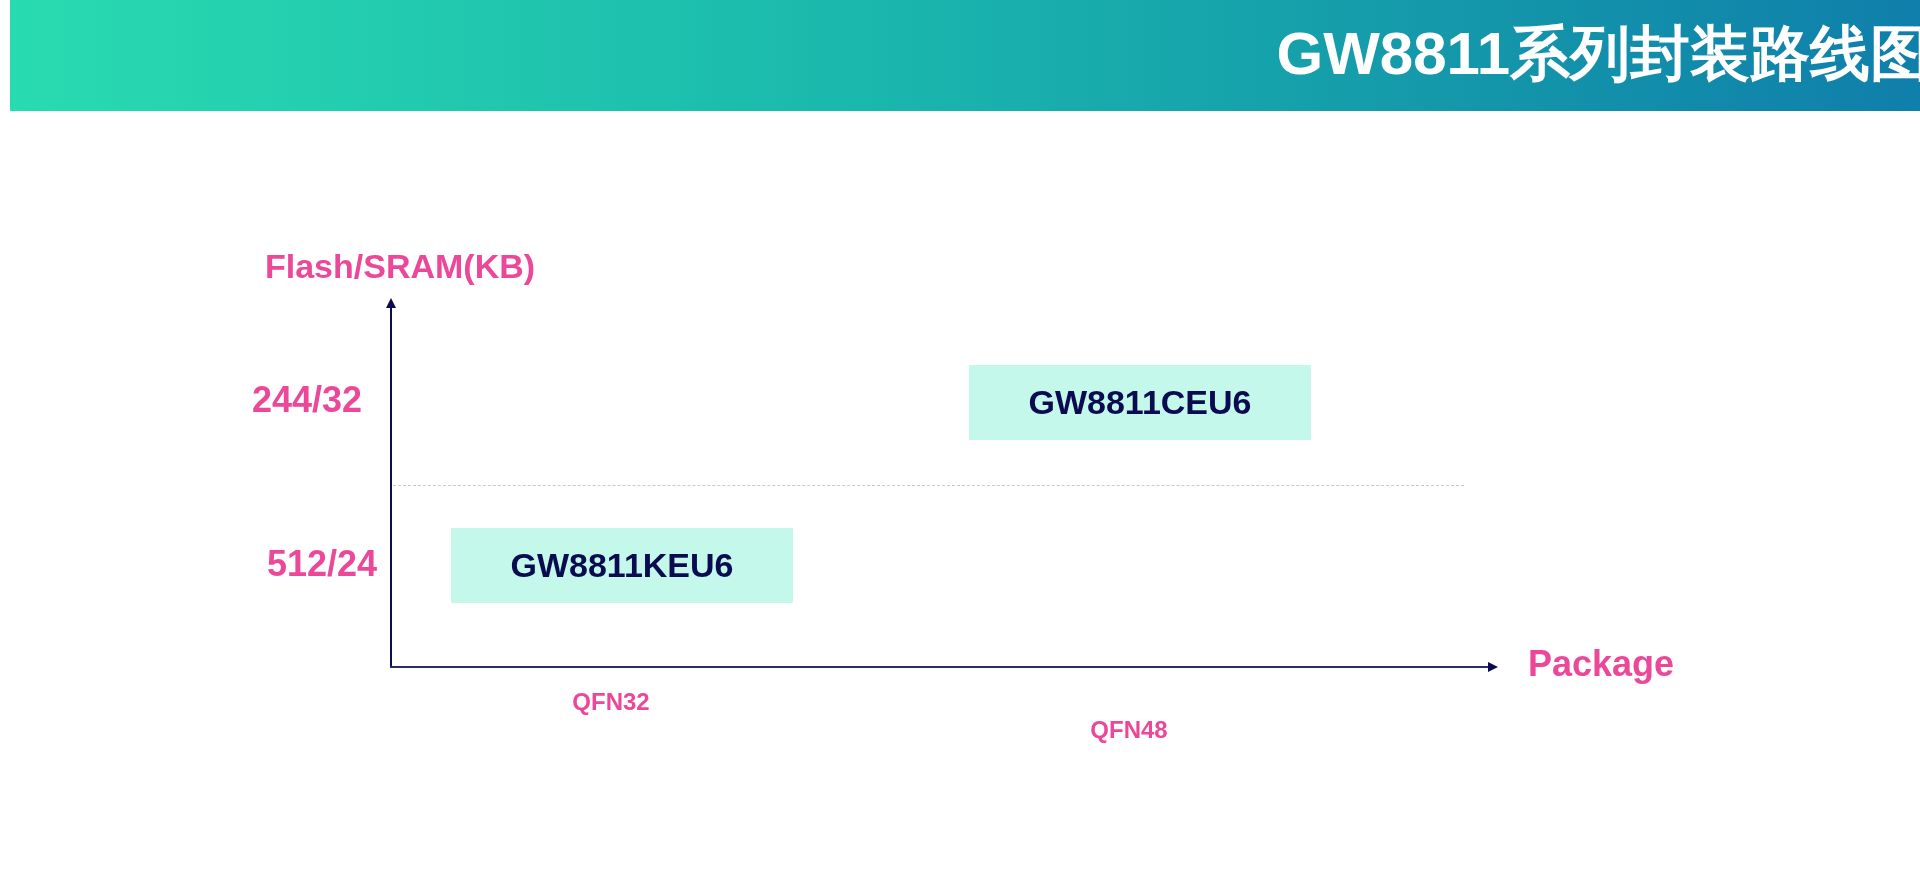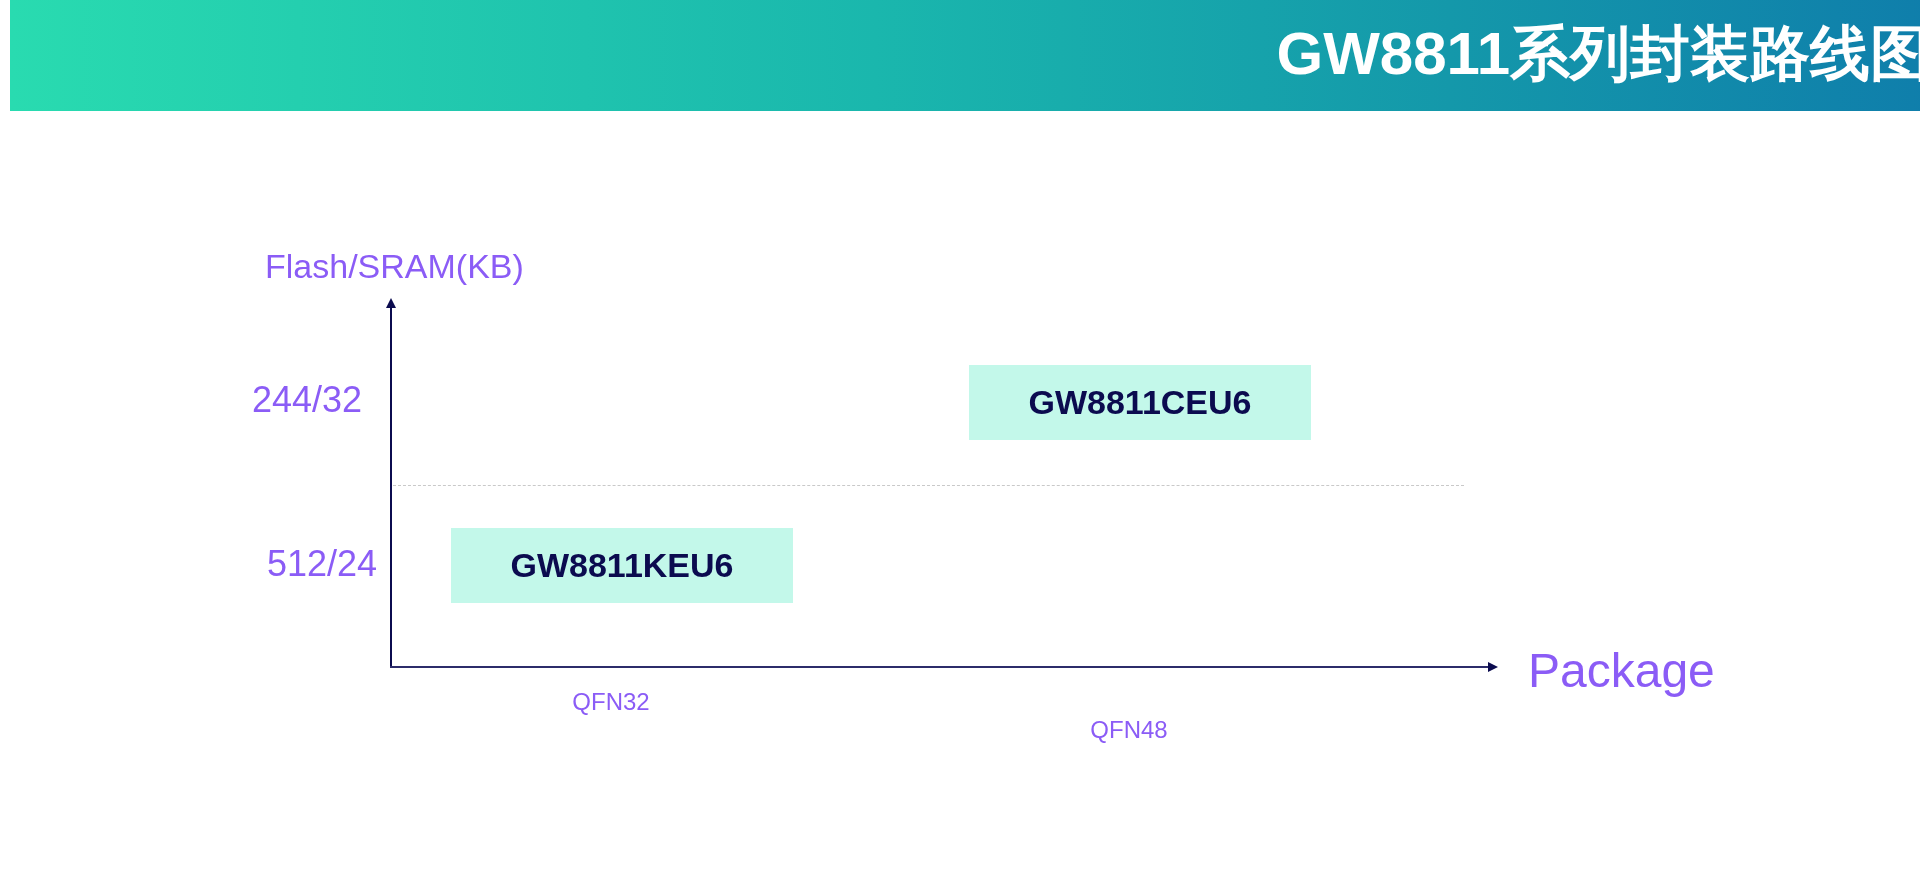--- a/index.html
+++ b/index.html
@@ -11,29 +11,29 @@
     }
     .header {
       position: absolute; left: 10px; top: 0; width: 1920px; height: 111px;
       background: linear-gradient(90deg, #29dbb0 0%, #1ab7ad 45%, #1498aa 75%, #0f7eab 100%);
       display: flex; align-items: center; justify-content: flex-end;
     }
     .header-title {
       color: #ffffff; font-weight: bold; font-size: 60px; letter-spacing: 0px;
       margin-top: -2px;
     }
-    .lbl { position: absolute; font-weight: normal; white-space: nowrap; color: #8b5cf6; }
+    .lbl { position: absolute; font-weight: bold; white-space: nowrap; color: #ec4899; }
     .y-axis-title { left: 265px; top: 247px; font-size: 34px; }
     .y-tick { font-size: 36px; left: 252px; }
     .y-tick-1 { top: 379px; }
     .y-tick-2 { top: 543px; margin-left: 15px; }
     .x-tick { font-size: 24px; top: 688px; transform: translateX(-50%); }
     .x-tick-1 { left: 611px; }
     .x-tick-2 { left: 1129px; margin-top: 28px; }
-    .x-axis-title { left: 1528px; top: 643px; font-size: 48px; }
+    .x-axis-title { left: 1528px; top: 643px; font-size: 36px; }
 
     .axis-v { position: absolute; left: 390px; top: 304px; width: 2px; height: 364px; background: #0b0b4f; }
     .axis-h { position: absolute; left: 390px; top: 666px; width: 1100px; height: 2px; background: #2c2c6a; }
     .arrow-up {
       position: absolute; left: 386px; top: 298px; width: 0; height: 0;
       border-left: 5px solid transparent; border-right: 5px solid transparent;
       border-bottom: 10px solid #0b0b4f;
     }
     .arrow-right {
       position: absolute; left: 1488px; top: 662px; width: 0; height: 0;

